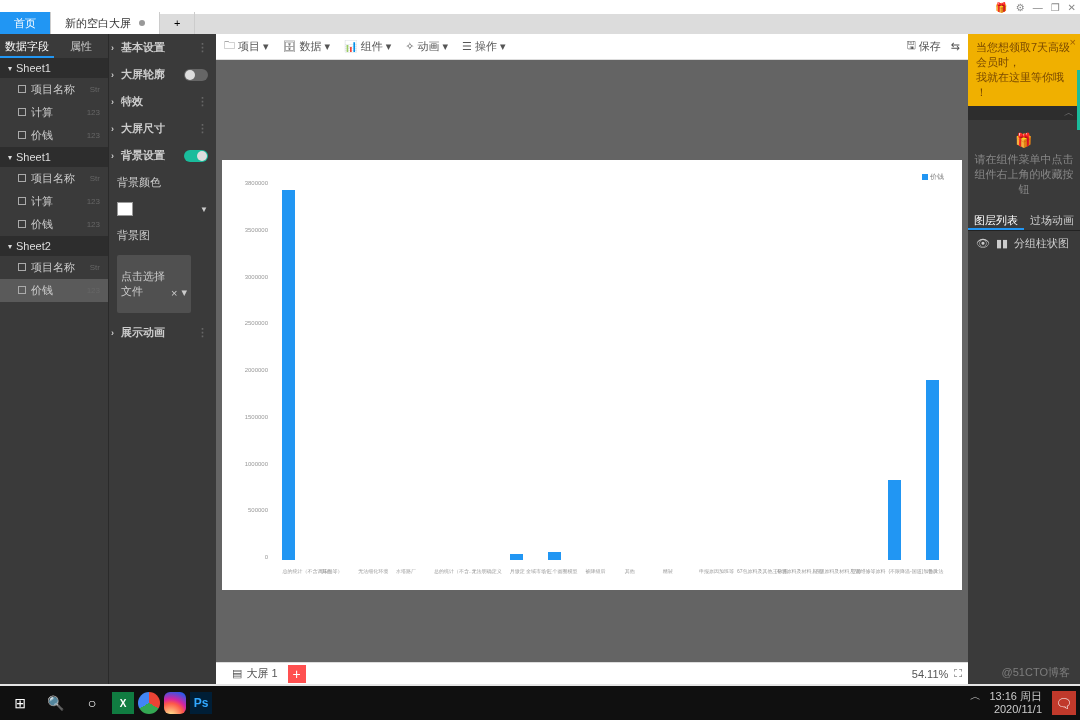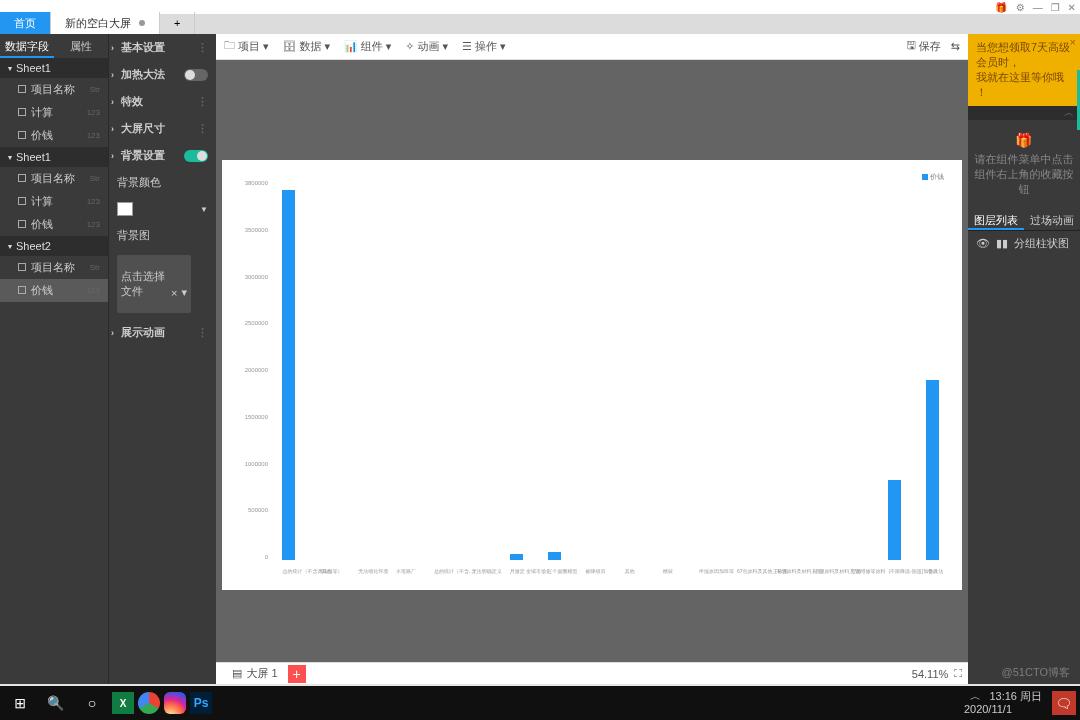--- a/index.html
+++ b/index.html
@@ -63,21 +63,21 @@
 .rp-tab{flex:1;text-align:center;line-height:22px;font-size:11px;cursor:pointer}
 .rp-tab.active{color:#fff;border-bottom:2px solid #2196f3}
 .layer{padding:5px 8px;display:flex;align-items:center;gap:6px;font-size:11px}
 .green-bar{position:absolute;right:0;top:70px;width:3px;height:60px;background:#1abc9c}
 .taskbar{position:absolute;bottom:0;left:0;right:0;height:34px;background:#101010;display:flex;align-items:center;padding:0 4px;gap:4px}
 .tb-ico{width:32px;height:32px;display:flex;align-items:center;justify-content:center;color:#fff;font-size:14px;cursor:pointer}
 .tb-ico.excel{background:#107c41;width:22px;height:22px;font-size:10px;font-weight:bold}
 .tb-ico.chrome{width:22px;height:22px;border-radius:50%;background:conic-gradient(#ea4335 0 120deg,#34a853 120deg 240deg,#4285f4 240deg 360deg)}
 .tb-ico.ig{width:22px;height:22px;border-radius:6px;background:radial-gradient(circle at 30% 110%,#fdf497 0%,#fd5949 45%,#d6249f 60%,#285AEB 90%)}
 .tb-ico.ps{width:22px;height:22px;background:#001e36;color:#31a8ff;font-size:12px;font-weight:bold}
-.clock{margin-left:auto;color:#ccc;font-size:9px;text-align:left;padding:0 6px;line-height:1.2}
+.clock{margin-left:auto;color:#ccc;font-size:9px;text-align:right;padding:0 6px;line-height:1.2}
 .watermark{position:absolute;right:10px;bottom:40px;color:#999;font-size:11px;opacity:.7}
 .tray{color:#ccc;font-size:11px;padding:0 6px}
 .notif{width:24px;height:24px;background:#c0392b;display:flex;align-items:center;justify-content:center;color:#fff;font-size:13px}
 </style>
 </head>
 <body>
 
 <div class="titlebar">
   <span>🎁</span>
   <span>⚙</span>
@@ -139,21 +139,21 @@
         </div>
       </div>
   </div>
 
   <div class="col2">
     <div class="prop-row hdr">
         <span>基本设置</span>
         <span class="dots">⋮</span>
       </div>
     <div class="prop-row hdr">
-        <span>加热大法</span>
+        <span>大屏轮廓</span>
         <span class="toggle"></span>
       </div>
     <div class="prop-row hdr">
         <span>特效</span>
         <span class="dots">⋮</span>
       </div>
     <div class="prop-row hdr">
         <span>大屏尺寸</span>
         <span class="dots">⋮</span>
       </div>

